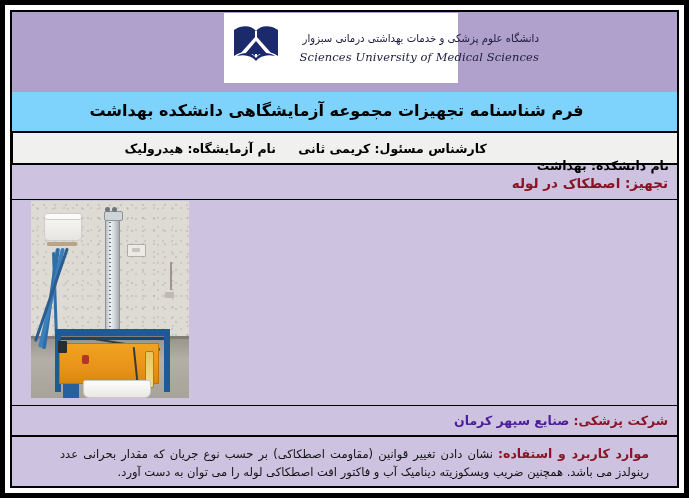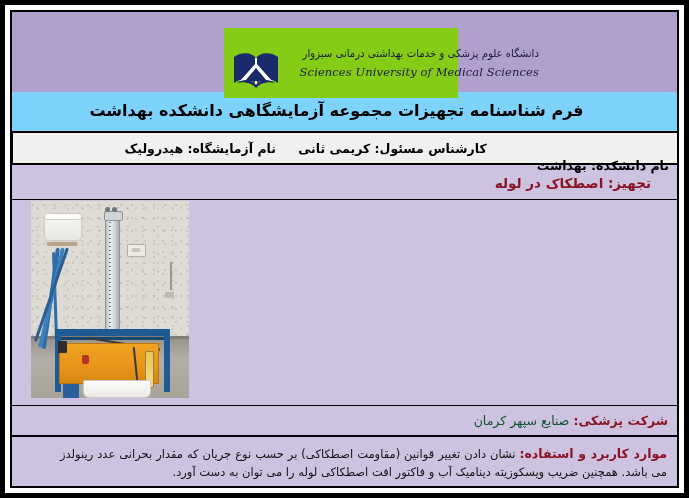--- a/index.html
+++ b/index.html
@@ -21,24 +21,24 @@
     overflow:hidden;
   }
 
   
   .header-band{
     background:#b0a0cc;
     height:80px;
     position:relative;
   }
   .logo-box{
-    position:absolute;left:212px;top:16px;
+    position:absolute;left:212px;top:1px;
     width:234px;height:70px;
-    background:#84cc16;
-    display:flex;align-items:flex-end;
+    background:#ffffff;
+    display:flex;align-items:flex-start;
     box-sizing:border-box;
     padding:3px 4px 3px 6px;
   }
   .logo-emblem{
     width:52px;height:52px;flex:0 0 52px;
     position:relative;
   }
   .logo-texts{
     flex:1 1 auto;
     display:flex;flex-direction:column;
@@ -101,21 +101,21 @@
     white-space:nowrap;
   }
   .cell-faculty{width:176px;border-left:1.5px solid #000000;margin-top:32px;}
   .cell-lab{width:272px;border-left:1.5px solid #000000;justify-content:flex-start;}
   .cell-expert{flex:1 1 auto;justify-content:center;}
 
   
   .equip-band{
     direction:rtl;
     text-align:right;
-    padding:8px 26px 7px 0;
+    padding:8px 9px 7px 0;
     background:#cdc2e0;
     border-bottom:1.5px solid #000000;
   }
   .equip-text{
     font-size:13.5px;font-weight:bold;color:#8a1425;
   }
 
   
   .photo-region{
     background:#cdc2e0;
@@ -205,27 +205,27 @@
 
   
   .maker-band{
     direction:rtl;text-align:right;
     padding:7px 9px 7px 0;
     background:#cdc2e0;
     border-bottom:2px solid #000000;
     font-size:12.5px;
   }
   .maker-label{font-weight:bold;color:#8a1425;}
-  .maker-value{color:#14532d;font-weight:normal;}
+  .maker-value{color:#4c1d95;font-weight:bold;}
 
   
   .usage-band{
     direction:rtl;
     background:#cdc2e0;
-    padding:7px 10px 8px 10px;
+    padding:7px 28px 8px 10px;
     line-height:1.55;
     font-size:11.5px;
     color:#121212;
     text-align:justify;
     margin-left:38px;
   }
   .usage-label{font-weight:bold;color:#8a1425;font-size:12.5px;}
 </style>
 </head>
 <body>

